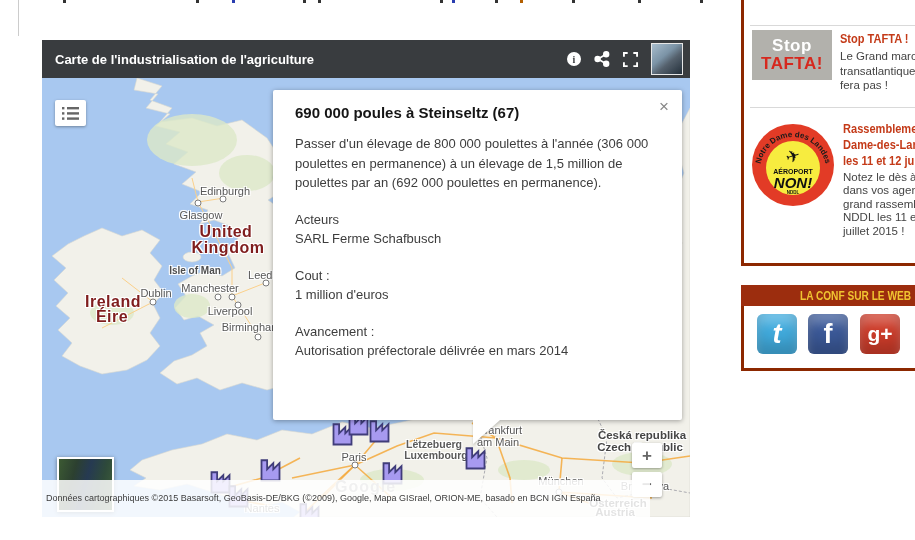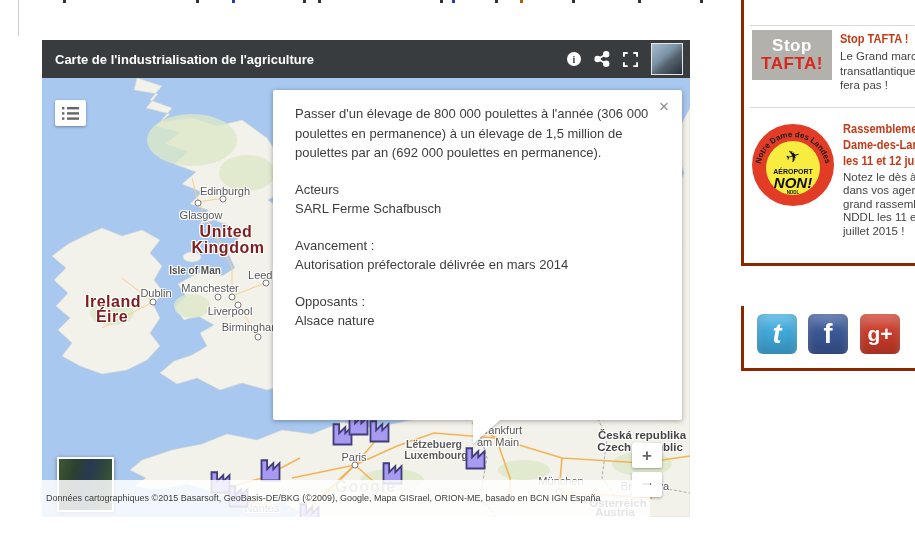--- a/index.html
+++ b/index.html
@@ -258,28 +258,29 @@
         <button class="zoom-btn">+</button>
         <button class="zoom-btn">−</button>
       </div>
 
       <div class="street-thumb"></div>
 
       <div class="attribution">Données cartographiques ©2015 Basarsoft, GeoBasis-DE/BKG (©2009), Google, Mapa GISrael, ORION-ME, basado en BCN IGN España</div>
 
       <div class="popup">
         <div class="popup-close">×</div>
+        <div class="popup-title">690 000 poules à Steinseltz (67)</div>
         <div class="popup-desc">Passer d'un élevage de 800 000 poulettes à l'année (306 000 poulettes en permanence) à un élevage de 1,5 million de poulettes par an (692 000 poulettes en permanence).</div>
         <div id="popup-sections">
             <div class="popup-sec">Acteurs
 SARL Ferme Schafbusch</div>
+            <div class="popup-sec">Cout :
+1 million d'euros</div>
             <div class="popup-sec">Avancement :
 Autorisation préfectorale délivrée en mars 2014</div>
-            <div class="popup-sec">Opposants :
-Alsace nature</div>
           </div>
         <div class="popup-tail"></div>
       </div>
     </div>
   </div>
 
   <div class="side-box1">
     <div class="sb-divider" style="top:30px"></div>
 
     <div class="stop-thumb">
@@ -312,18 +313,21 @@
     <div class="sb-heading nddl-title">Rassemblement
 Dame-des-Lande
 les 11 et 12 juill</div>
     <div class="sb-body nddl-body">Notez le dès à
 dans vos agen
 grand rassemb
 NDDL les 11 et
 juillet 2015 !</div>
   </div>
 
+  <div class="web-bar">
+    <span>LA CONF SUR LE WEB</span>
+  </div>
   <div class="side-box2" id="social-box">
       <div class="soc twitter">t</div>
       <div class="soc facebook">f</div>
       <div class="soc google-plus">g+</div>
     </div>
 </div>
 
 </body></html>

